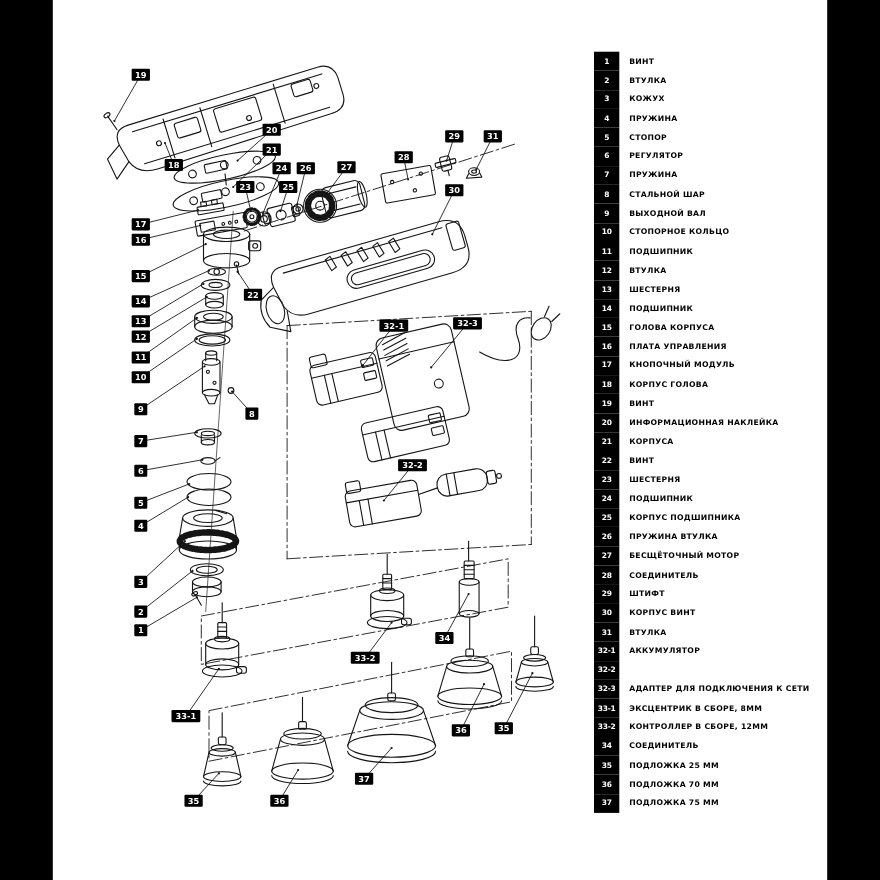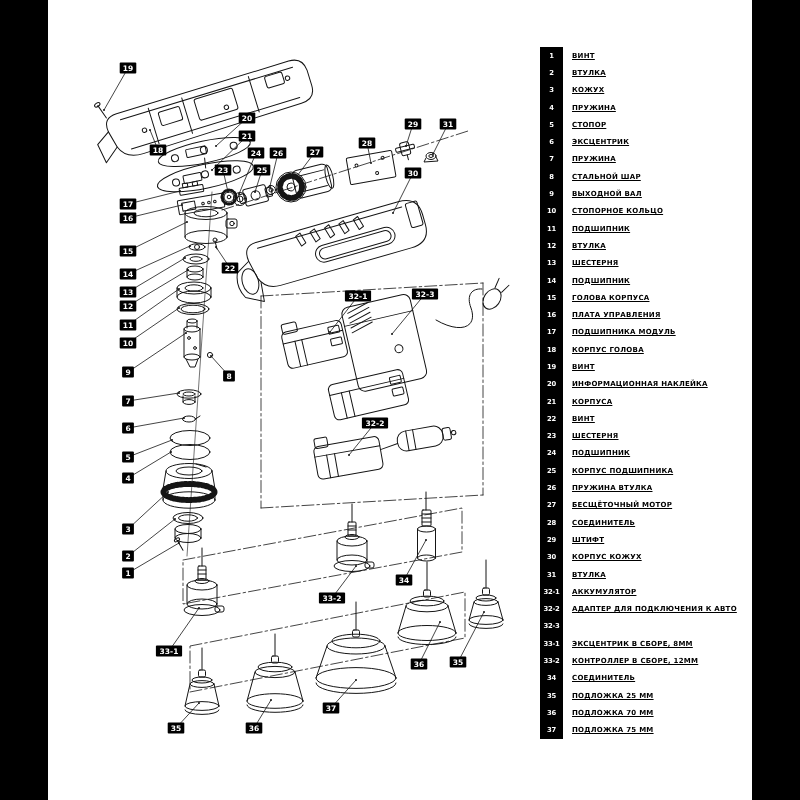--- a/index.html
+++ b/index.html
@@ -14,21 +14,21 @@
   #art .dd { stroke-dasharray:12 3 2.5 3; stroke-width:0.8; }
   #art .thin { stroke-width:0.6; }
   #art .knurl { stroke-width:6; stroke-dasharray:1.6 2.6; }
   #art .fan { stroke-width:6; stroke-dasharray:2.6 3.4; }
   #art .teeth { stroke-width:3; stroke-dasharray:1.5 2; }
   .legend { position:absolute; left:492px; top:47px; width:210px; }
   .lrow { display:flex; height:17.3px; align-items:stretch; }
   .lnum { width:23px; background:#000; color:#fff; font-size:6.8px; font-weight:bold;
           display:flex; align-items:center; justify-content:center; letter-spacing:-0.2px; }
   .llbl { margin-left:9px; font-size:7px; font-weight:bold; color:#000; letter-spacing:0.25px;
-          white-space:nowrap; display:flex; align-items:center;text-decoration:underline; }
+          white-space:nowrap; display:flex; align-items:center; }
 </style>
 </head>
 <body>
 
 <div class="pillar left"></div>
 <div class="pillar right"></div>
 
 <div class="page">
   <svg id="diagram" width="704" height="800" viewBox="48 0 704 800" xmlns="http://www.w3.org/2000/svg">
     <g id="art">
@@ -634,21 +634,21 @@
       <div class="lrow">
         <span class="lnum">4</span>
         <span class="llbl">ПРУЖИНА</span>
       </div>
       <div class="lrow">
         <span class="lnum">5</span>
         <span class="llbl">СТОПОР</span>
       </div>
       <div class="lrow">
         <span class="lnum">6</span>
-        <span class="llbl">ЭКСЦЕНТРИК</span>
+        <span class="llbl">РЕГУЛЯТОР</span>
       </div>
       <div class="lrow">
         <span class="lnum">7</span>
         <span class="llbl">ПРУЖИНА</span>
       </div>
       <div class="lrow">
         <span class="lnum">8</span>
         <span class="llbl">СТАЛЬНОЙ ШАР</span>
       </div>
       <div class="lrow">
@@ -678,21 +678,21 @@
       <div class="lrow">
         <span class="lnum">15</span>
         <span class="llbl">ГОЛОВА КОРПУСА</span>
       </div>
       <div class="lrow">
         <span class="lnum">16</span>
         <span class="llbl">ПЛАТА УПРАВЛЕНИЯ</span>
       </div>
       <div class="lrow">
         <span class="lnum">17</span>
-        <span class="llbl">ПОДШИПНИКА МОДУЛЬ</span>
+        <span class="llbl">КНОПОЧНЫЙ МОДУЛЬ</span>
       </div>
       <div class="lrow">
         <span class="lnum">18</span>
         <span class="llbl">КОРПУС ГОЛОВА</span>
       </div>
       <div class="lrow">
         <span class="lnum">19</span>
         <span class="llbl">ВИНТ</span>
       </div>
       <div class="lrow">
@@ -730,36 +730,36 @@
       <div class="lrow">
         <span class="lnum">28</span>
         <span class="llbl">СОЕДИНИТЕЛЬ</span>
       </div>
       <div class="lrow">
         <span class="lnum">29</span>
         <span class="llbl">ШТИФТ</span>
       </div>
       <div class="lrow">
         <span class="lnum">30</span>
-        <span class="llbl">КОРПУС КОЖУХ</span>
+        <span class="llbl">КОРПУС ВИНТ</span>
       </div>
       <div class="lrow">
         <span class="lnum">31</span>
         <span class="llbl">ВТУЛКА</span>
       </div>
       <div class="lrow">
         <span class="lnum">32-1</span>
         <span class="llbl">АККУМУЛЯТОР</span>
       </div>
       <div class="lrow">
         <span class="lnum">32-2</span>
-        <span class="llbl">АДАПТЕР ДЛЯ ПОДКЛЮЧЕНИЯ К АВТО</span>
       </div>
       <div class="lrow">
         <span class="lnum">32-3</span>
+        <span class="llbl">АДАПТЕР ДЛЯ ПОДКЛЮЧЕНИЯ К СЕТИ</span>
       </div>
       <div class="lrow">
         <span class="lnum">33-1</span>
         <span class="llbl">ЭКСЦЕНТРИК В СБОРЕ, 8ММ</span>
       </div>
       <div class="lrow">
         <span class="lnum">33-2</span>
         <span class="llbl">КОНТРОЛЛЕР В СБОРЕ, 12ММ</span>
       </div>
       <div class="lrow">

